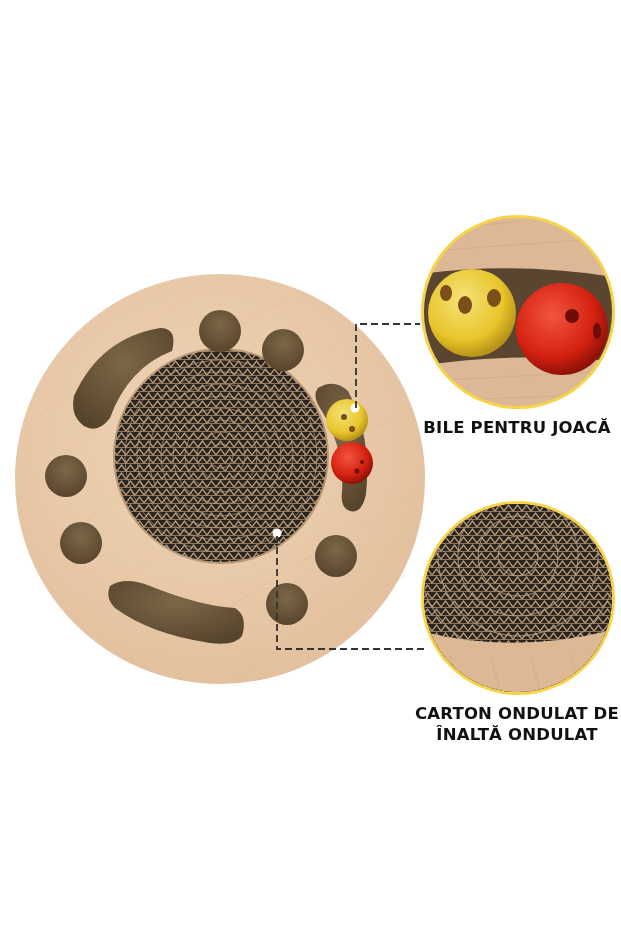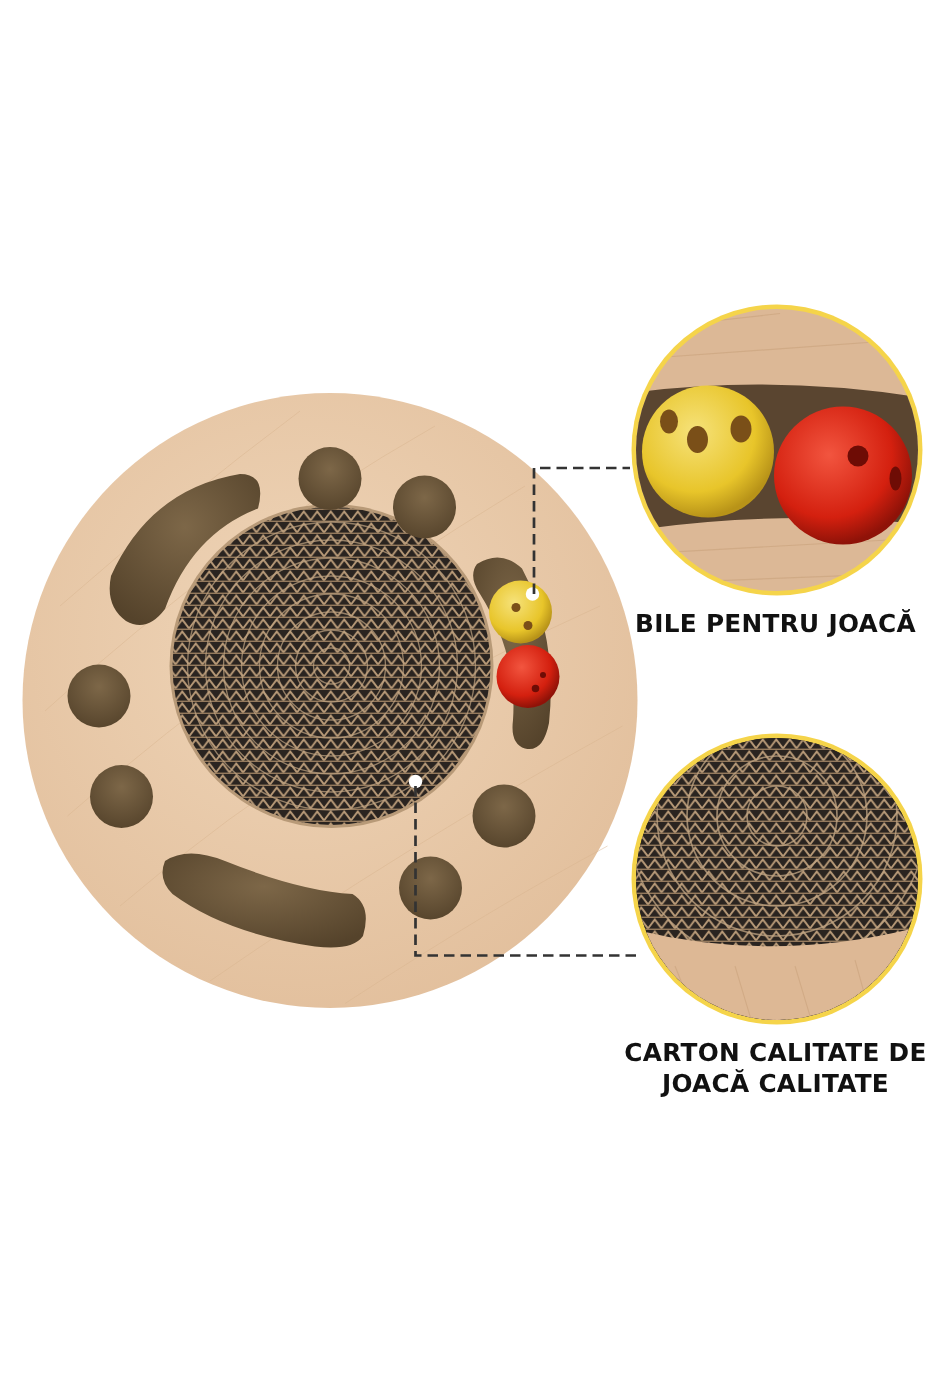--- a/index.html
+++ b/index.html
@@ -1,18 +1,18 @@
 <!DOCTYPE html>
 <html><head>
   <meta charset="utf-8">
   <style>
     * { margin: 0; padding: 0; box-sizing: border-box; }
     html, body { width: 621px; height: 931px; background: #ffffff; overflow: hidden; }
     body { position: relative; font-family: "DejaVu Sans", sans-serif; }
-    .stage { position: absolute; left: 0; top: 4px; width: 621px; height: 788px; }
+    .stage { position: absolute; left: 0; top: 16px; width: 621px; height: 788px; }
     svg { display: block; }
     .caption {
       position: absolute;
       text-align: center;
       font-family: "DejaVu Sans", sans-serif;
       font-weight: bold;
       font-size: 16.5px;
       line-height: 21px;
       color: #111111;
       letter-spacing: 0.2px;
@@ -162,16 +162,16 @@
         </g>
       </g>
     </g>
   </svg>
 
   <div class="caption cap1">
     <span>BILE PENTRU JOACĂ</span>
   </div>
 
   <div class="caption cap2">
-    <span>CARTON CALITATE DE</span>
-    <span>JOACĂ CALITATE</span>
+    <span>CARTON ONDULAT DE</span>
+    <span>ÎNALTĂ ONDULAT</span>
   </div>
 </div>
 
 </body></html>

